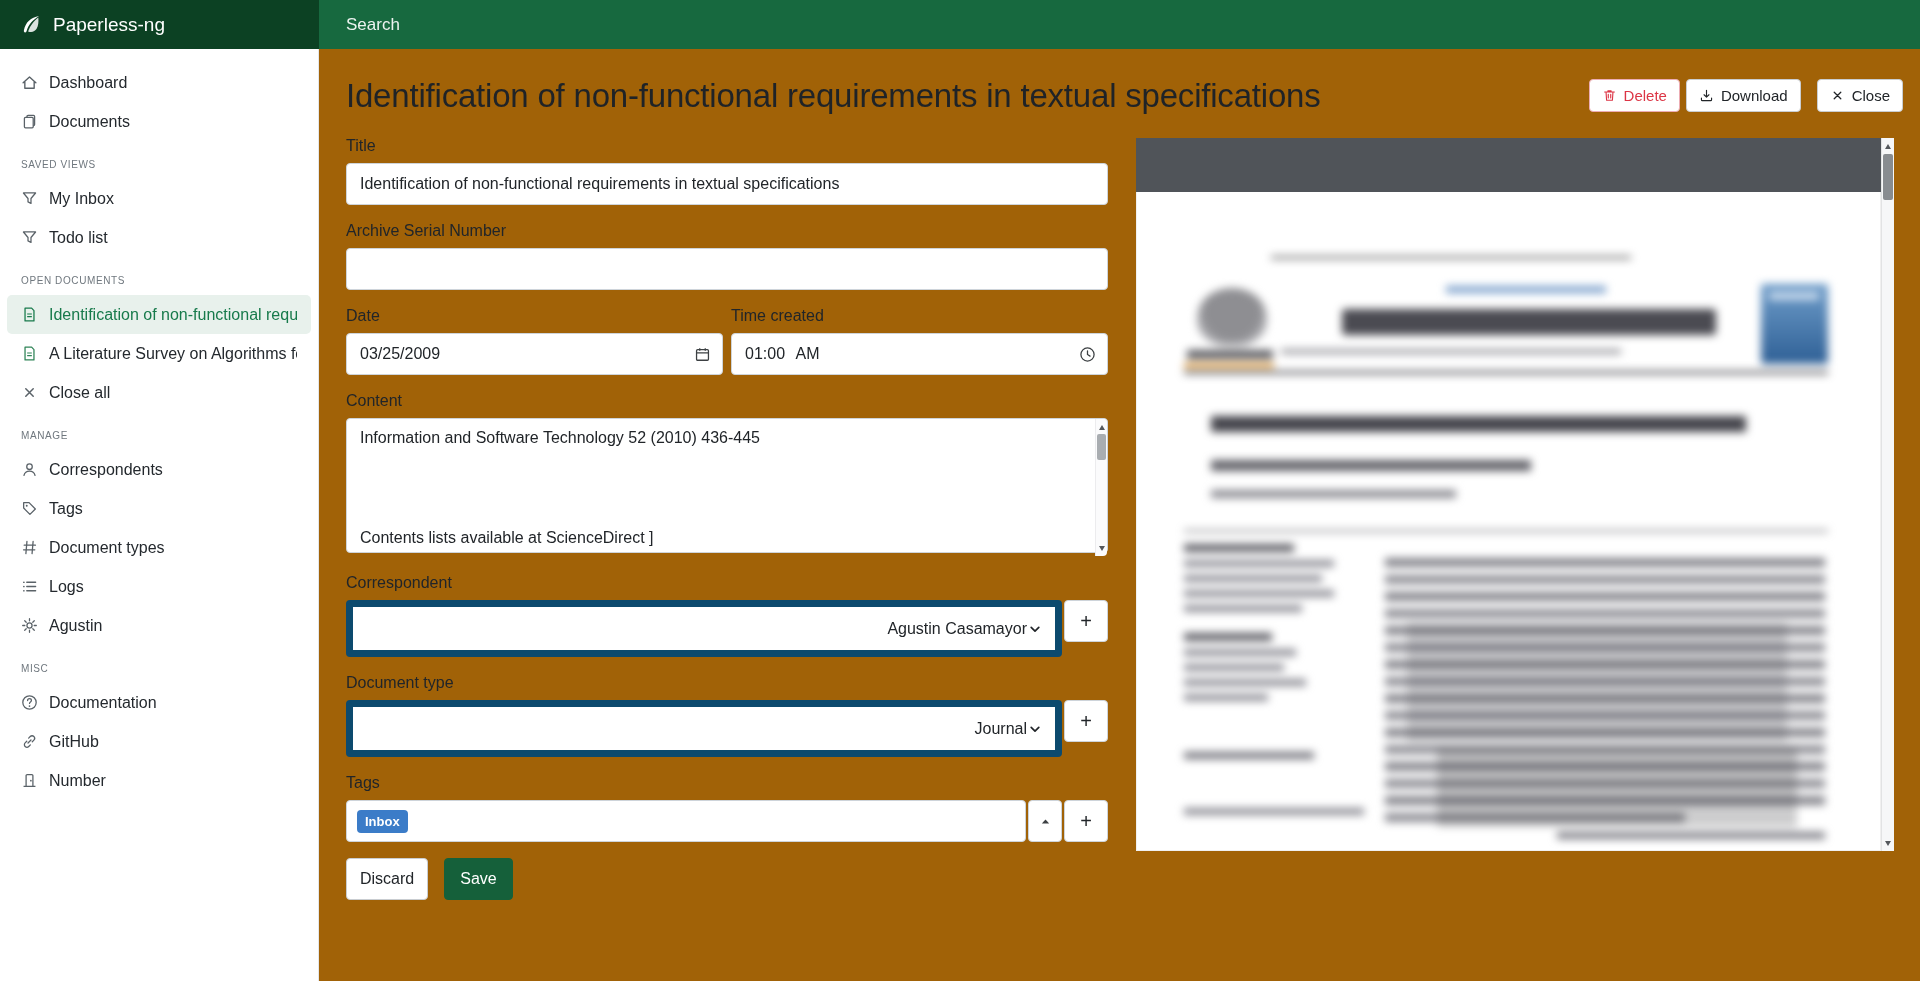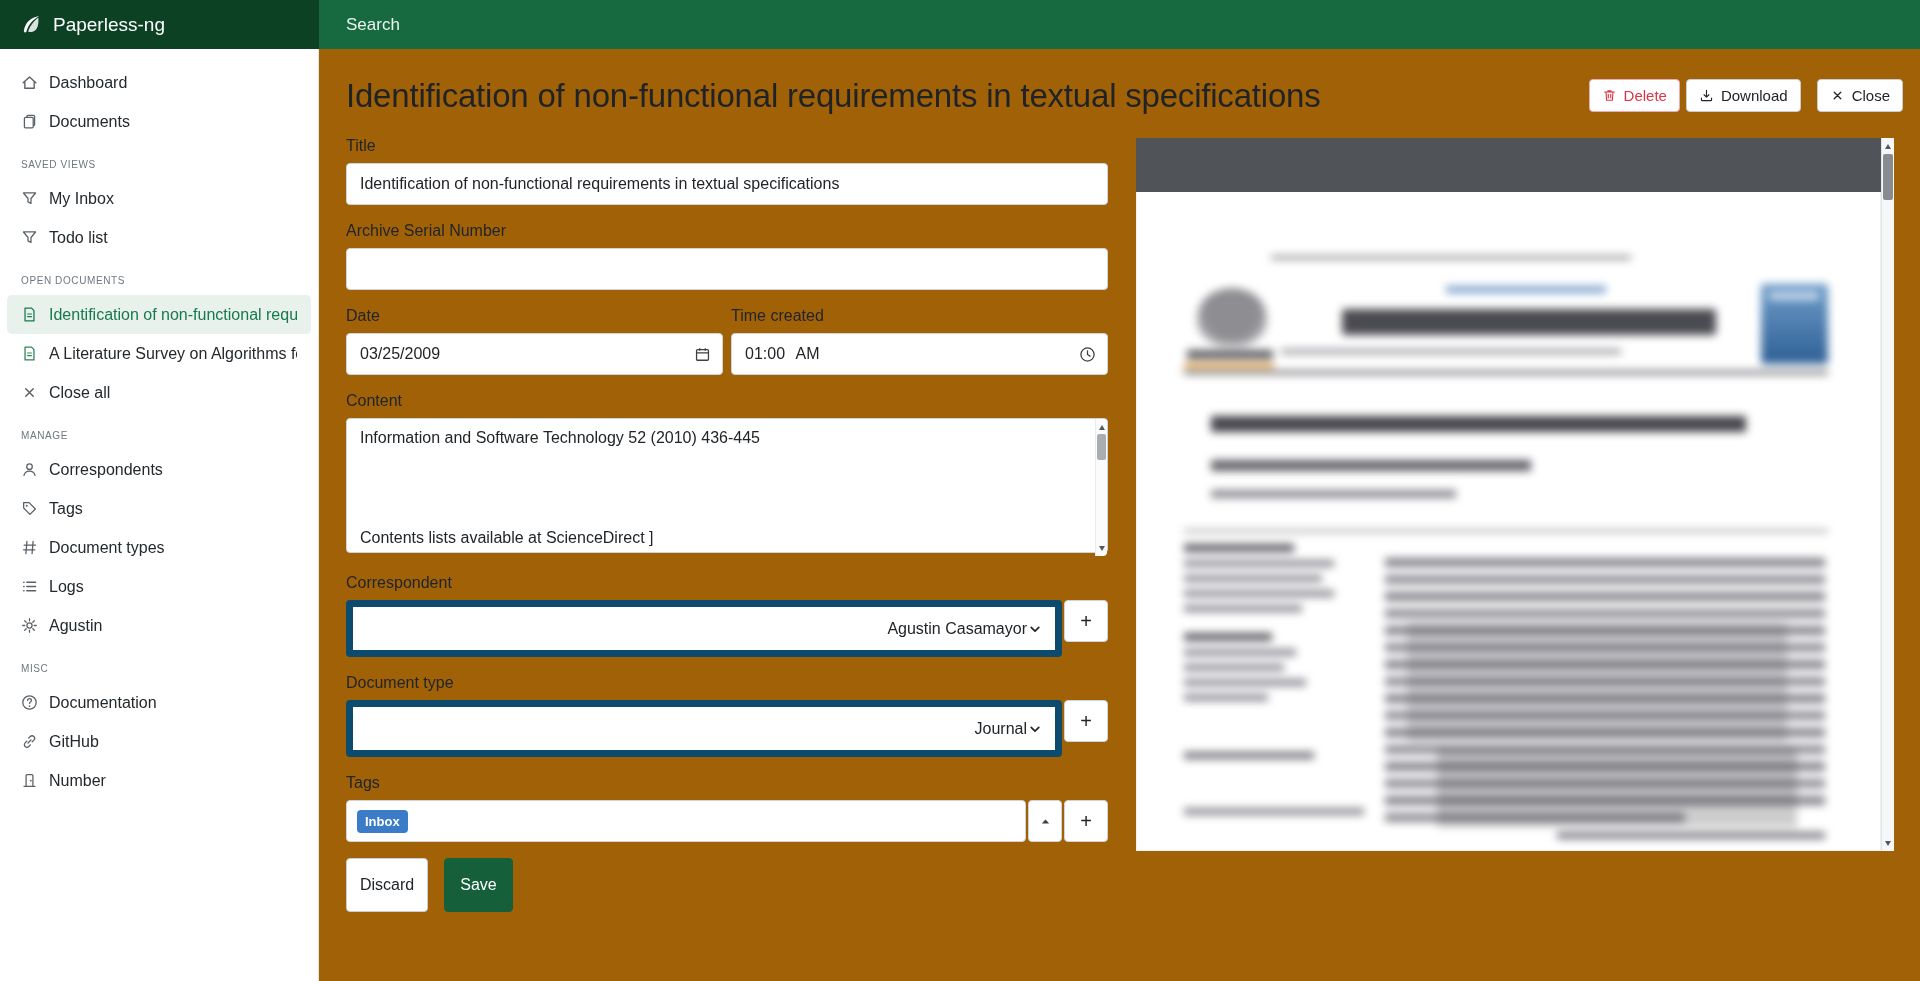--- a/index.html
+++ b/index.html
@@ -57,21 +57,21 @@
   .selbox { flex: 1; height: 57px; border: 7px solid #0c4a6e; border-radius: 4px; display: flex; align-items: center; justify-content: flex-end; padding: 0 12px 0 13px; cursor: pointer; background: #fff; }
   .selbox svg { width: 16px; height: 16px; color: #212529; }
   .sq-btn { width: 44px; height: 42px; margin-left: 2px; border: 1px solid #ced4da; border-radius: 4px; background: #fff; display: flex; align-items: center; justify-content: center; font-size: 20px; color: #212529; cursor: pointer; flex: none; font-family: inherit; }
   .tog-btn { width: 34px; }
   .tog-btn svg { width: 13px; height: 13px; color: #3c4043; }
 
   .tagfield { flex: 1; height: 42px; border: 1px solid #ced4da; border-radius: 4px; display: flex; align-items: center; padding: 0 10px; background: #fff; cursor: text; }
   .tag-badge { display: inline-block; background: #3b7cc8; color: #fff; font-size: 13px; font-weight: 700; line-height: 13px; padding: 5px 8px; border-radius: 4px; }
 
   .form-actions { display: flex; margin-top: 0; }
-  .btn-lg { height: 54px; font-size: 16px; border-radius: 4px; padding: 0 13px; cursor: pointer; font-family: inherit; }
+  .btn-lg { height: 42px; font-size: 16px; border-radius: 4px; padding: 0 13px; cursor: pointer; font-family: inherit; }
   .btn-discard { background: #fff; border: 1px solid #c9cdd1; color: #212529; }
   .btn-save { background: #15603a; border: 1px solid #15603a; color: #fff; margin-left: 16px; padding: 0 15px; }
 
   
   .preview { position: absolute; left: 1136px; top: 138px; width: 758px; height: 713px; background: #fff; }
   .pdf-toolbar { position: absolute; left: 0; top: 0; right: 13px; height: 54px; background: #505459; }
   .pdf-page { position: absolute; left: 0; right: 13px; top: 54px; bottom: 0; background: #fff; border: 1px solid #f0f0f0; border-top: none; overflow: hidden; }
   .blur-layer { position: absolute; inset: 0; filter: blur(4px); }
   .blur-layer div { position: absolute; }
 

